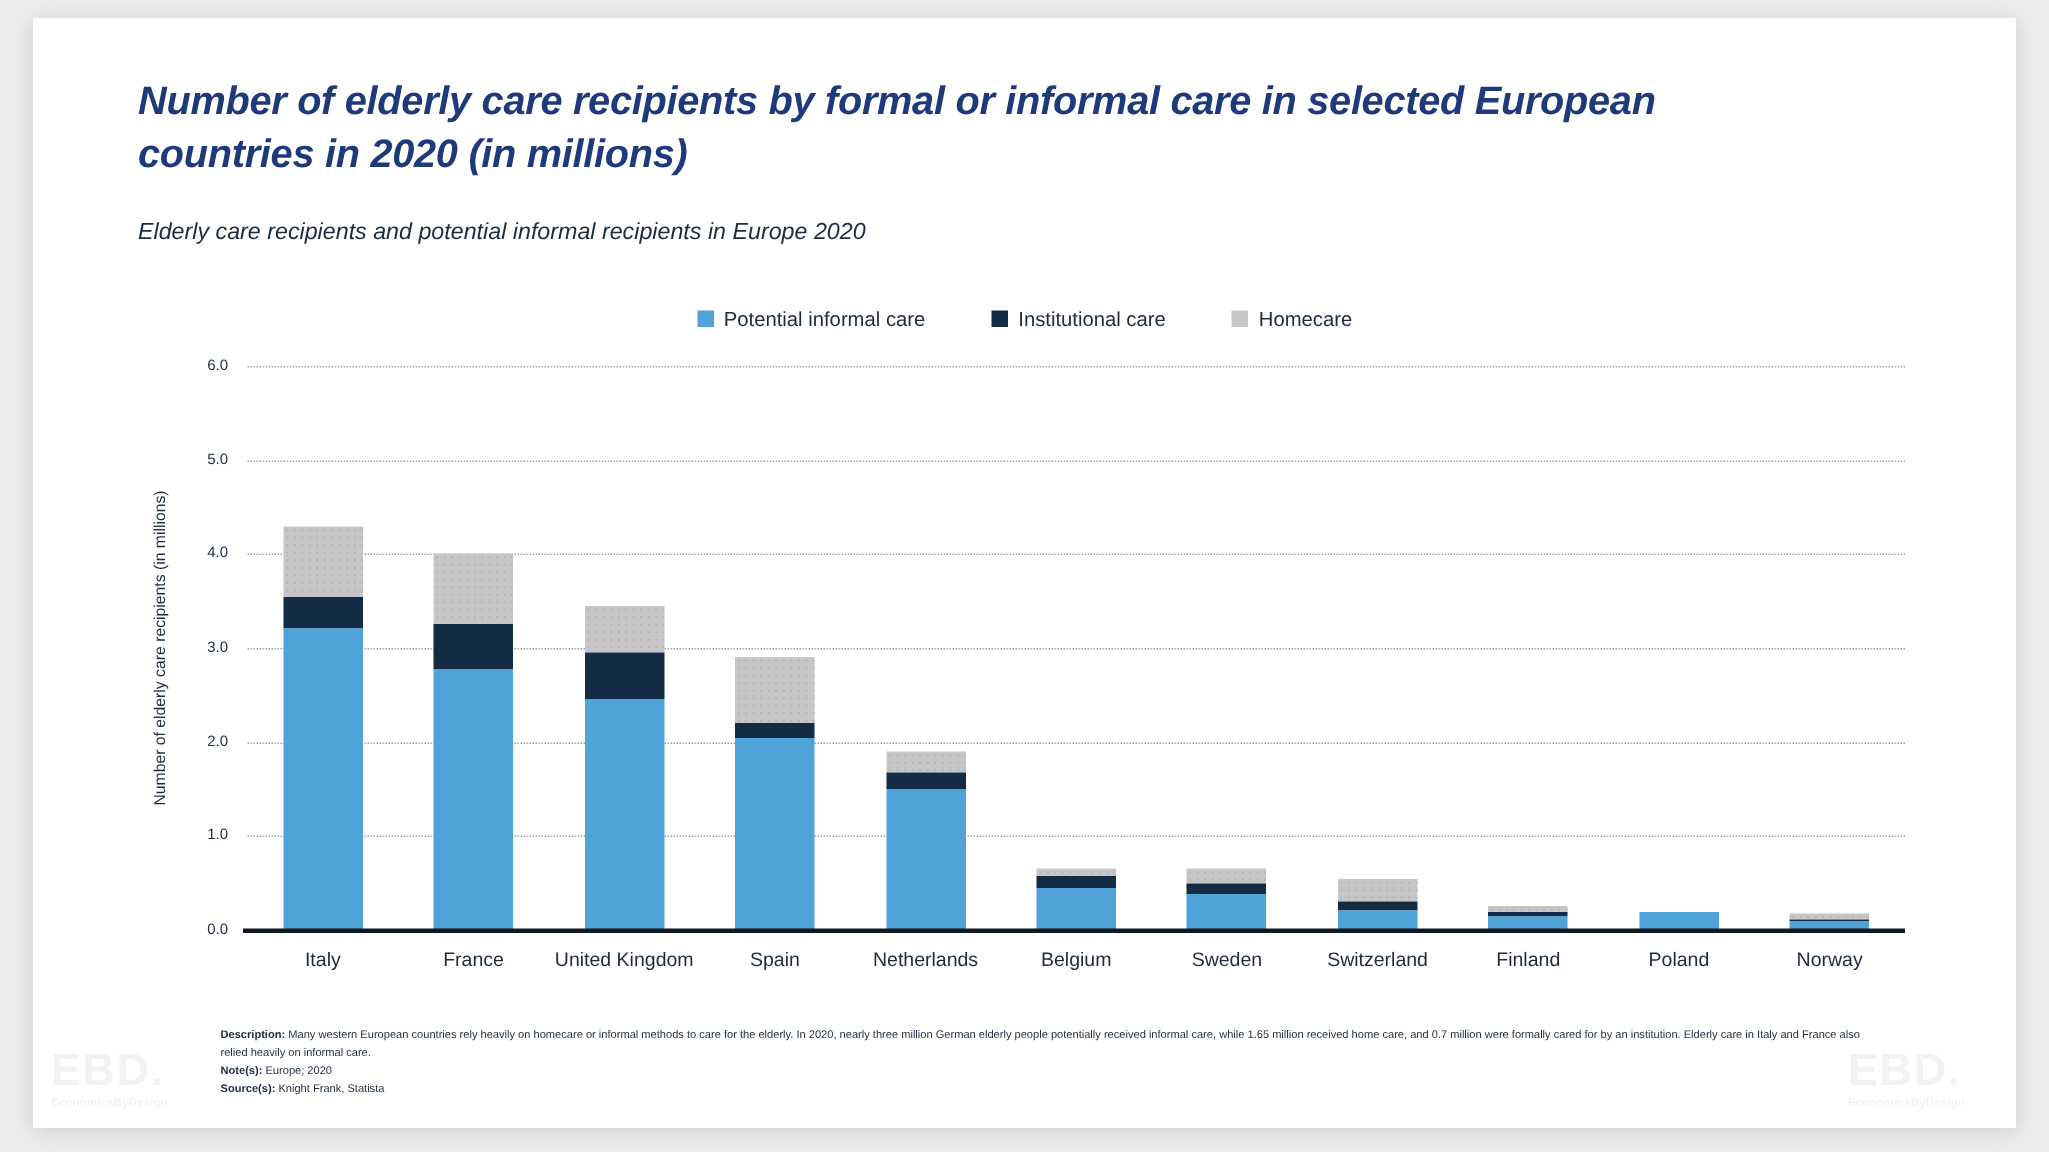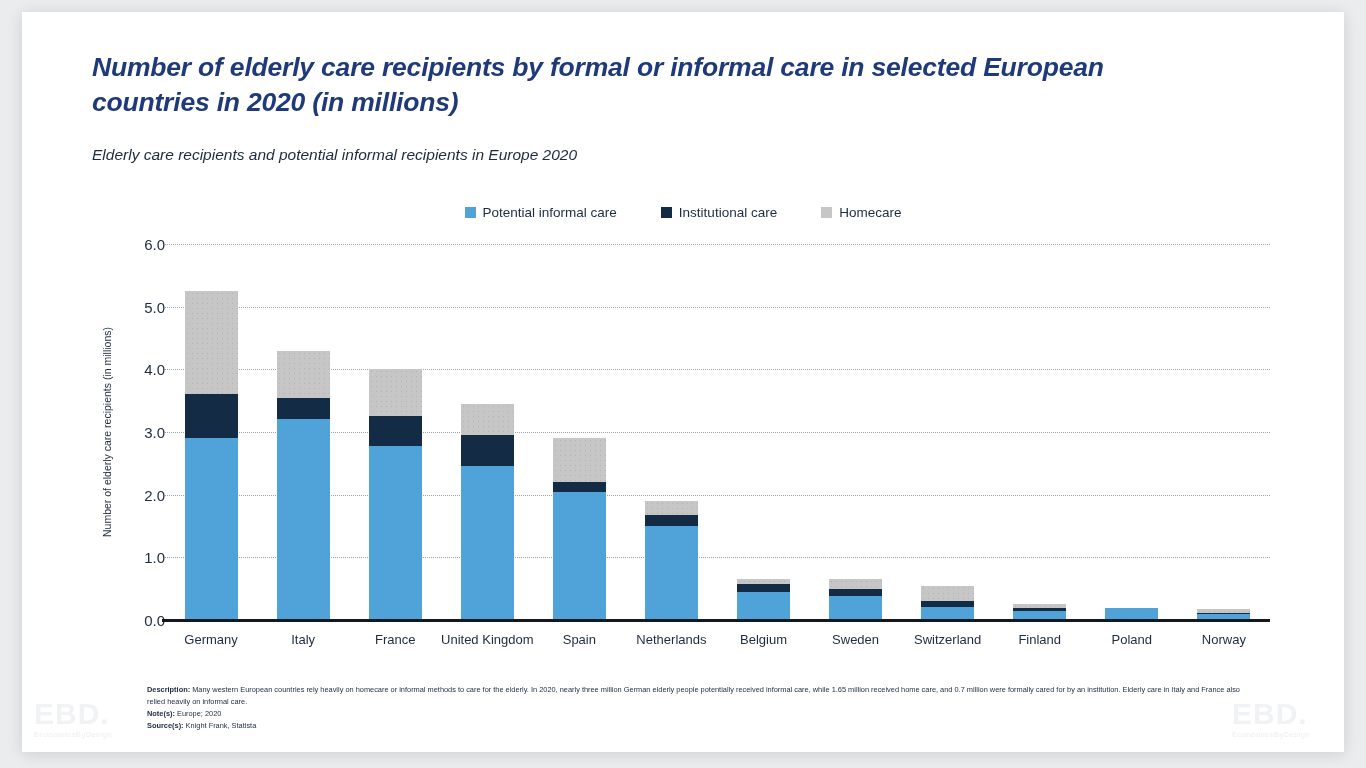--- a/index.html
+++ b/index.html
@@ -106,22 +106,23 @@
     left: -3px;
     width: 1108px;
     bottom: -2px;
     height: 3px;
     background: #111820;
   }
 
   .ytick {
     position: absolute;
     right: 100%;
+    margin-right: 13px;
     transform: translateY(-50%);
-    font-size: 15px;
+    font-size: 10px;
     color: #1d2b3f;
     white-space: nowrap;
   }
 
   .yaxis-title {
     position: absolute;
     left: -58px;
     top: 50%;
     transform: translate(-50%, -50%) rotate(-90deg);
     font-size: 10.5px;
@@ -233,28 +234,20 @@
         <div class="gridline" style="top: 33.3333%;"></div>
         <div class="ytick" style="top: 33.3333%;">4.0</div>
         <div class="gridline" style="top: 16.6667%;"></div>
         <div class="ytick" style="top: 16.6667%;">5.0</div>
         <div class="gridline" style="top: 0%;"></div>
         <div class="ytick" style="top: 0%;">6.0</div>
       </div>
     <div class="bars" id="bars">
         <div class="bar-group">
           <div class="bar">
-            <div class="seg homecare" style="height: 103.4px;"></div>
-            <div class="seg institutional" style="height: 43.8667px;"></div>
-            <div class="seg informal" style="height: 181.733px;"></div>
-          </div>
-          <div class="xlabel">Germany</div>
-        </div>
-        <div class="bar-group">
-          <div class="bar">
             <div class="seg homecare" style="height: 47px;"></div>
             <div class="seg institutional" style="height: 21.9333px;"></div>
             <div class="seg informal" style="height: 200.533px;"></div>
           </div>
           <div class="xlabel">Italy</div>
         </div>
         <div class="bar-group">
           <div class="bar">
             <div class="seg homecare" style="height: 47px;"></div>
             <div class="seg institutional" style="height: 29.4533px;"></div>

